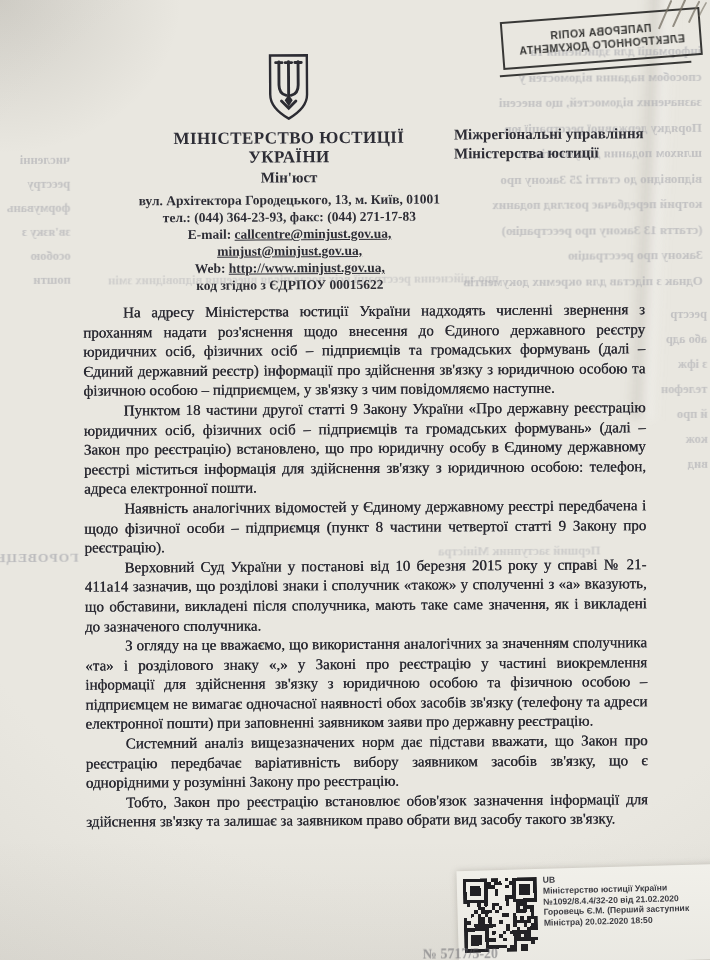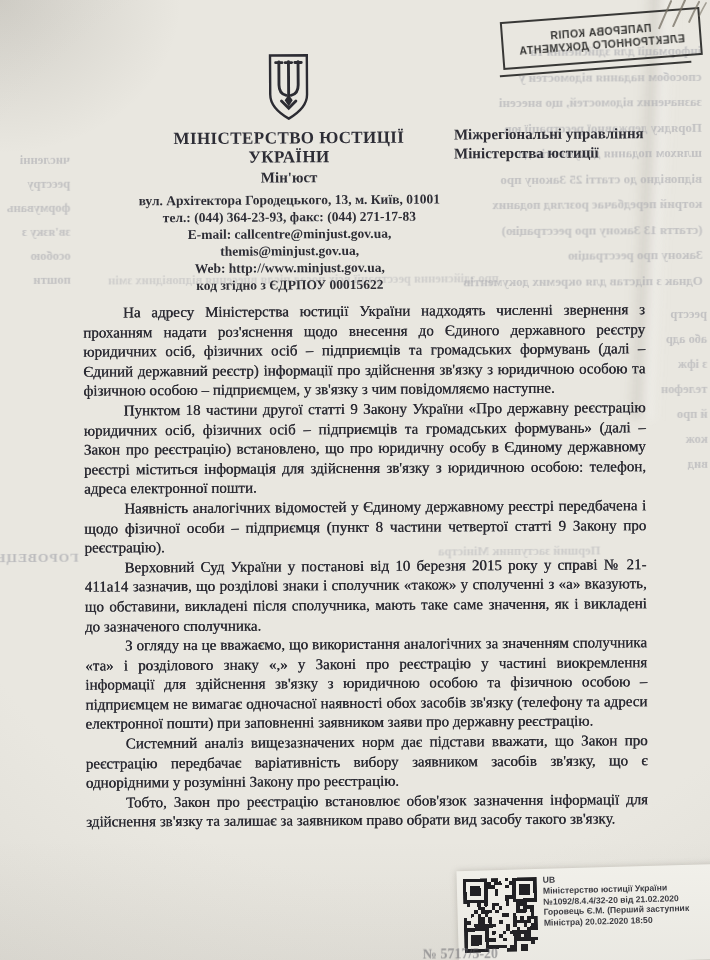--- a/index.html
+++ b/index.html
@@ -36,21 +36,21 @@
     font-weight:bold;font-size:10.5px;letter-spacing:.5px;color:#1c1c1b;line-height:13px;white-space:nowrap;}
 
   .pen-marks{position:absolute;right:0;top:0;}
 
   
   .header-left{position:absolute;left:88px;top:52px;width:406px;text-align:center;}
   .emblem{display:block;margin:0 auto 6px auto;}
   .org-name{font-size:17px;font-weight:bold;line-height:19px;letter-spacing:.4px;}
   .org-short{font-size:15px;font-weight:bold;margin-top:3px;}
   .addr{font-size:13.5px;font-weight:bold;line-height:17px;margin-top:5px;}
-  .addr .lnk{}
+  .addr .lnk{text-decoration:underline;}
   .header-right{position:absolute;left:456px;top:126px;width:240px;
     font-size:15px;font-weight:bold;line-height:19px;}
 
   
   .body-text{position:absolute;left:84px;top:302px;width:562px;
     font-size:15px;line-height:19.6px;text-align:justify;color:#2b2b33;
     text-shadow:.3px 0 0 currentColor;}
   .body-text p{margin:0;text-indent:40px;}
 
   
@@ -137,21 +137,21 @@
         </g>
         <path d="M30,52 L35,59 L30,67 L25,59 Z" fill="#2c2c33"></path>
       </svg>
       <div class="org-name">МІНІСТЕРСТВО ЮСТИЦІЇ</div>
       <div class="org-name">УКРАЇНИ</div>
       <div class="org-short">Мін'юст</div>
       <div class="addr">
         <div>вул. Архітектора Городецького, 13, м. Київ, 01001</div>
         <div>тел.: (044) 364-23-93, факс: (044) 271-17-83</div>
         <div><span>E-mail: </span><span class="lnk">callcentre@minjust.gov.ua,</span></div>
-        <div><span class="lnk">themis@minjust.gov.ua,</span></div>
+        <div><span class="lnk">minjust@minjust.gov.ua,</span></div>
         <div><span>Web: </span><span class="lnk">http://www.minjust.gov.ua,</span></div>
         <div>код згідно з ЄДРПОУ 00015622</div>
       </div>
     </div>
 
     <div class="header-right">
       <div>Міжрегіональні управління</div>
       <div>Міністерства юстиції</div>
     </div>
 

